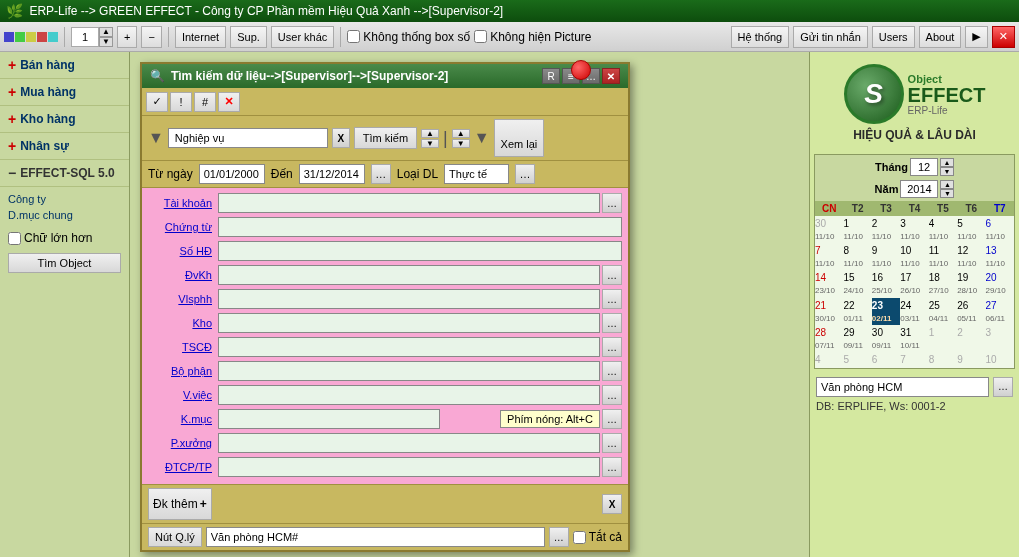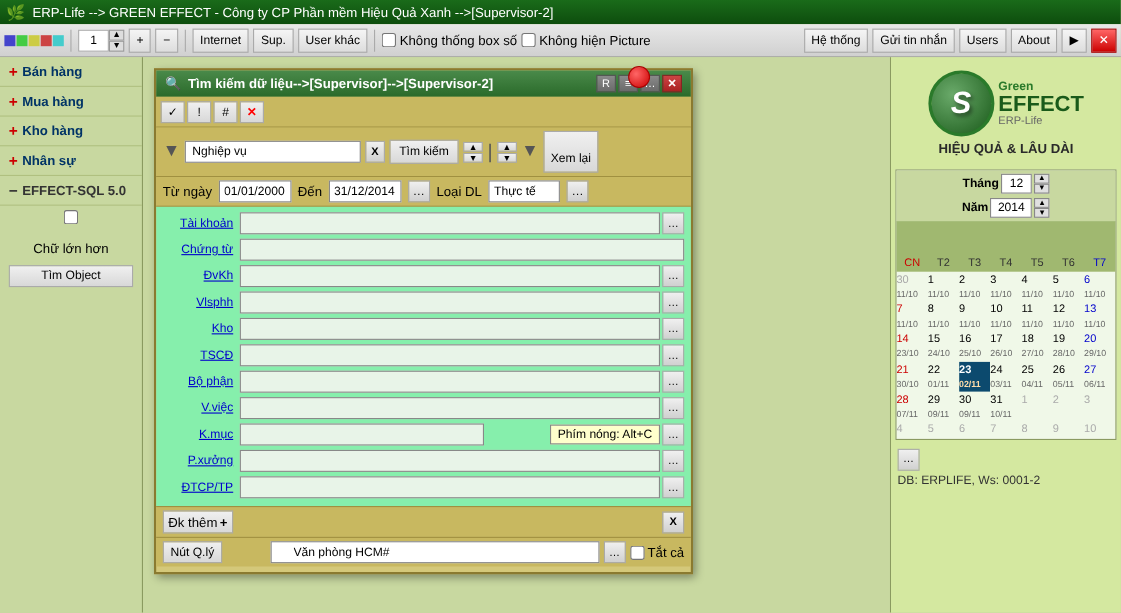--- a/index.html
+++ b/index.html
@@ -67,21 +67,21 @@
       border-bottom: 1px solid #b0c080;
       font-size: 12px;
       font-weight: bold;
       color: #003366;
     }
     .sidebar-icon { color: #cc0000; font-weight: bold; font-size: 14px; }
     .sidebar-icon.dash { color: #333; }
 
     .sidebar-extra { padding: 6px 8px; display: flex; flex-direction: column; gap: 4px; }
     .sidebar-extra .item { font-size: 11px; color: #003366; cursor: pointer; }
-    .sidebar-checkbox { display: flex; align-items: center; gap: 15px; font-size: 11px; margin: 4px 8px; flex-direction: column; }
+    .sidebar-checkbox { display: flex; align-items: center; gap: 3px; font-size: 11px; margin: 4px 8px; }
     .sidebar-objbtn {
       margin: 4px 8px;
       background: linear-gradient(to bottom, #f0f0f0, #d8d8d8);
       border: 1px solid #aaa;
       padding: 3px 8px;
       cursor: pointer;
       font-size: 11px;
       text-align: center;
     }
 
@@ -258,21 +258,21 @@
       border: 1px solid #888;
       background: white;
       padding: 1px 4px;
       height: 20px;
       font-size: 11px;
     }
 
     
     .dialog-body {
       padding: 4px 6px;
-      background: #86efac;
+      background: #f9a8d4;
     }
     .form-row {
       display: flex;
       align-items: center;
       margin-bottom: 2px;
       min-height: 22px;
     }
     .form-label {
       width: 70px;
       font-size: 11px;
@@ -315,21 +315,21 @@
       border-top: 1px solid #a09040;
       padding: 3px 6px;
       display: flex;
       align-items: center;
       gap: 4px;
     }
     .dk-them-btn {
       background: linear-gradient(to bottom, #f0f0f0, #d8d8d8);
       border: 1px solid #aaa;
       padding: 2px 4px;
-      height: 21px;
+      height: 32px;
       cursor: pointer;
       font-size: 11px;
       display: flex; align-items: center; gap: 2px;
     }
     .bottom-x-btn {
       background: linear-gradient(to bottom, #f0f0f0, #d0d0d0);
       border: 1px solid #aaa;
       width: 20px; height: 20px;
       cursor: pointer;
       display: flex; align-items: center; justify-content: center;
@@ -351,23 +351,22 @@
       padding: 2px 6px;
       height: 20px;
       cursor: pointer;
       font-size: 11px;
     }
     .footer-input {
       flex: 1;
       height: 20px;
       border: 1px solid #888;
       background: white;
-      padding: 1px 20px;
-      font-size: 11px;
-      margin-left: 40px;
+      padding: 1px 4px;
+      font-size: 11px;
     }
     .footer-browse-btn {
       background: linear-gradient(to bottom, #f0f0f0, #d0d0d0);
       border: 1px solid #aaa;
       width: 20px; height: 20px;
       cursor: pointer;
       display: flex; align-items: center; justify-content: center;
       font-size: 10px;
     }
     .footer-checkbox { display: flex; align-items: center; gap: 3px; font-size: 11px; }
@@ -444,23 +443,22 @@
 
     .cal-days-header {
       display: grid;
       grid-template-columns: repeat(7, 1fr);
       background: #a0b870;
     }
     .cal-day-hdr {
       text-align: center;
       padding: 2px 0;
       font-size: 10px;
-      font-weight: normal;
+      font-weight: bold;
       color: #333;
-      margin-top: 31px;
     }
     .cal-day-hdr.sun { color: #cc0000; }
     .cal-day-hdr.sat { color: #0000cc; }
 
     .cal-grid {
       display: grid;
       grid-template-columns: repeat(7, 1fr);
     }
     .cal-cell {
       text-align: left;
@@ -604,20 +602,24 @@
     </div>
     <div class="sidebar-item">
       <span class="sidebar-icon">+</span>
       <span>Nhân sự</span>
     </div>
     <div class="sidebar-item" style="color:#333;">
       <span class="sidebar-icon dash">−</span>
       <span>EFFECT-SQL 5.0</span>
     </div>
 
+    <div class="sidebar-extra">
+      <div class="item">Công ty</div>
+      <div class="item">D.mục chung</div>
+    </div>
 
     <label class="sidebar-checkbox">
       <input type="checkbox" style="">
       <span>Chữ lớn hơn</span>
     </label>
     <button class="sidebar-objbtn">Tìm Object</button>
   </div>
 
   <div class="content-area">
 
@@ -689,20 +691,24 @@
             <span class="form-label">Tài khoản</span>
             <input class="form-input" type="text" value="" style="">
             <button class="form-browse-btn">…</button>
           </div>
 
           <div class="form-row">
             <span class="form-label">Chứng từ</span>
             <input class="form-input" type="text" value="" style="">
           </div>
 
+          <div class="form-row">
+            <span class="form-label">Số HĐ</span>
+            <input class="form-input" type="text" value="" style="">
+          </div>
 
           <div class="form-row">
             <span class="form-label">ĐvKh</span>
             <input class="form-input" type="text" value="" style="">
             <button class="form-browse-btn">…</button>
           </div>
 
           <div class="form-row">
             <span class="form-label">Vlsphh</span>
             <input class="form-input" type="text" value="" style="">
@@ -779,21 +785,21 @@
   </div>
 
   <div class="right-panel">
 
     <div class="logo-area">
       <div style="display:flex;align-items:center;gap:4px;">
         <div class="logo-circle">
           <span class="logo-s">S</span>
         </div>
         <div>
-          <div style="color:#2a7a2a;font-weight:bold;font-size:11px;">Green</div>
+          <div style="color:#2a7a2a;font-weight:bold;font-size:11px;">Object</div>
           <div style="color:#1a5a1a;font-weight:bold;font-size:20px;line-height:1;">EFFECT</div>
           <div style="color:#666;font-size:10px;">ERP-Life</div>
         </div>
       </div>
       <div style="color:#2a2a2a;font-weight:bold;font-size:12px;margin-top:4px;text-align:center;">HIỆU QUẢ &amp; LÂU DÀI</div>
     </div>
 
     <div class="calendar">
       <div class="cal-header">
         <div class="cal-nav">
@@ -865,20 +871,21 @@
           <div class="cal-cell other-month">6</div>
           <div class="cal-cell other-month">7</div>
           <div class="cal-cell other-month">8</div>
           <div class="cal-cell other-month">9</div>
           <div class="cal-cell sat other-month">10</div>
         </div>
     </div>
 
     <div class="info-area">
       <div class="info-row">
+        <input class="info-input" type="text" value="Văn phòng HCM" style="">
         <button class="info-browse-btn">…</button>
       </div>
       <div class="info-row">
         <span class="info-text">DB: ERPLIFE, Ws: 0001-2</span>
       </div>
     </div>
 
   </div>
 </div>
 

